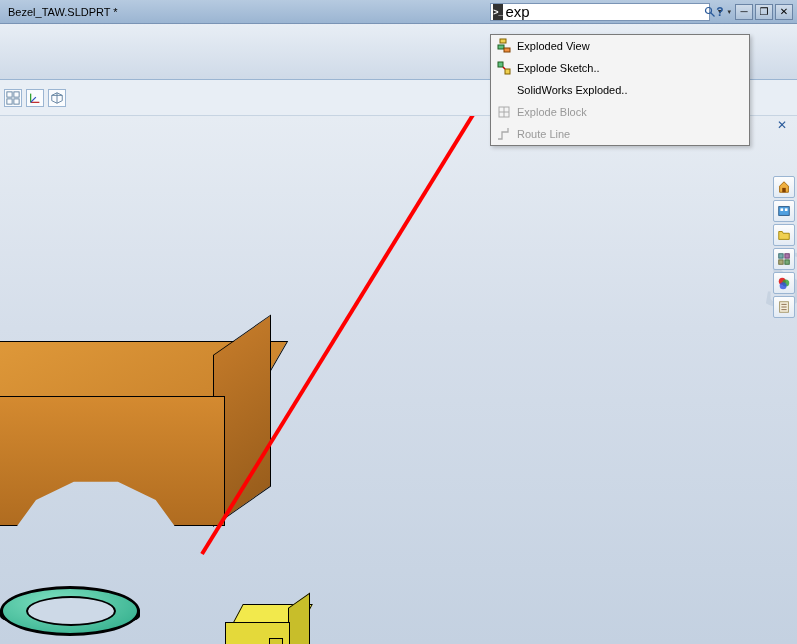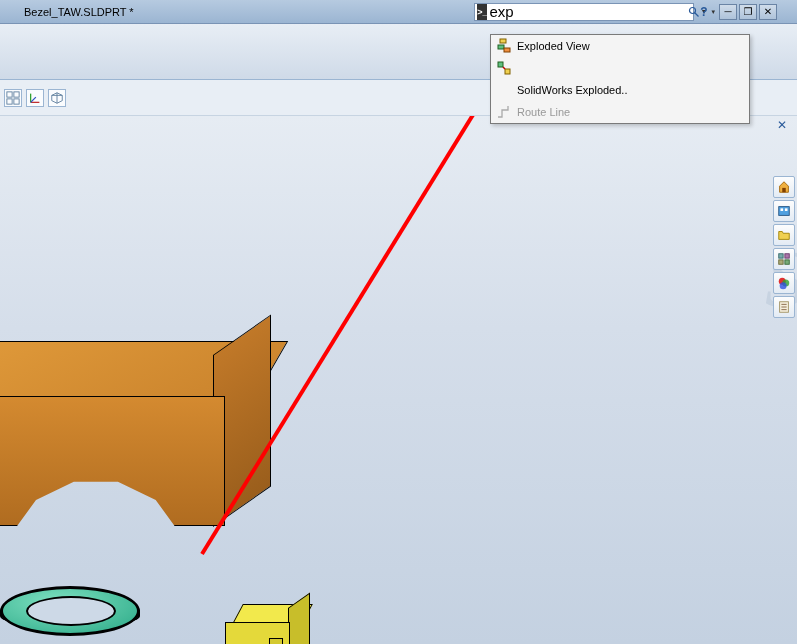--- a/index.html
+++ b/index.html
@@ -3,21 +3,21 @@
 <meta charset="utf-8">
 <style>
 * { margin: 0; padding: 0; box-sizing: border-box; font-family: 'Segoe UI', Tahoma, sans-serif; font-size: 11px; }
 html, body { width: 797px; height: 644px; overflow: hidden; }
 
 .titlebar {
   height: 24px;
   background: linear-gradient(#b6cae0, #9bb5d2);
   display: flex;
   align-items: center;
-  padding: 0 20px;
+  padding: 0 4px;
   border-bottom: 1px solid #7a94b5;
 }
 .doc-title { color: #000; padding-left: 4px; }
 .titlebar-spacer { flex: 1; }
 
 .search-box {
   display: flex;
   align-items: center;
   background: #fff;
   border: 1px solid #7a94b5;
@@ -333,24 +333,35 @@
     <span class="dd-label">Exploded View</span>
   </div>
   <div class="dd-item">
     <span class="dd-icon">
       <svg viewBox="0 0 16 16">
           <rect x="2" y="2" width="5" height="5" fill="#60c080" stroke="#206020"></rect>
           <rect x="9" y="9" width="5" height="5" fill="#f0d050" stroke="#806000"></rect>
           <path d="M7 7 L9 9" stroke="#c00000" stroke-width="1.4"></path>
         </svg>
     </span>
+    <span class="dd-label">Explode Sketch..</span>
   </div>
   <div class="dd-item">
     <span class="dd-icon"></span>
     <span class="dd-label">SolidWorks Exploded..</span>
+  </div>
+  <div class="dd-item disabled">
+    <span class="dd-icon">
+      <svg viewBox="0 0 16 16">
+          <rect x="3" y="3" width="10" height="10" fill="none" stroke="#aaa"></rect>
+          <line x1="3" y1="8" x2="13" y2="8" stroke="#aaa"></line>
+          <line x1="8" y1="3" x2="8" y2="13" stroke="#aaa"></line>
+        </svg>
+    </span>
+    <span class="dd-label">Explode Block</span>
   </div>
   <div class="dd-item disabled">
     <span class="dd-icon">
       <svg viewBox="0 0 16 16">
           <path d="M2 13 L6 13 L6 6 L12 6 L12 2" fill="none" stroke="#aaa" stroke-width="1.3"></path>
         </svg>
     </span>
     <span class="dd-label">Route Line</span>
   </div>
 </div>

